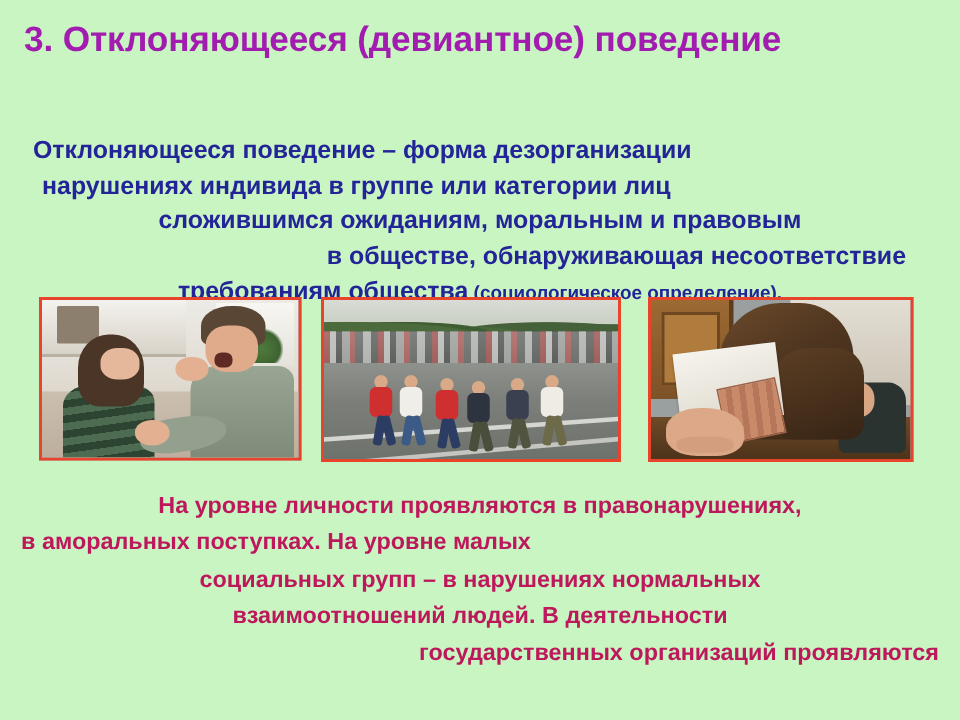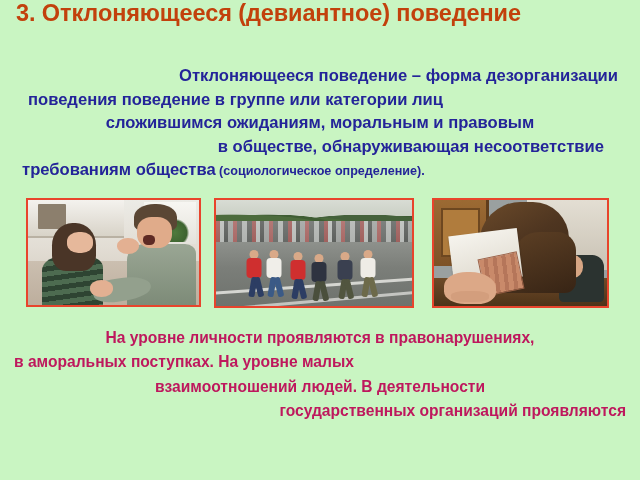--- a/index.html
+++ b/index.html
@@ -19,50 +19,50 @@
     width: 640px;
     height: 480px;
     background: #c9f5c2;
     box-sizing: border-box;
   }
 
   
   .title {
     position: absolute;
     left: 16px;
-    top: 0;
+    top: 13px;
     width: 612px;
     font-size: 23.5px;
     font-weight: bold;
-    color: #c2410c;
+    color: #a21caf;
     letter-spacing: -0.1px;
     white-space: nowrap;
   }
 
   
   .definition {
     position: absolute;
     left: 22px;
     top: 64px;
     width: 596px;
     text-align: center;
     color: #242499;
     font-size: 16.6px;
     font-weight: bold;
     line-height: 23.5px;
   }
   .defline {
     display: block;
     white-space: nowrap;
   }
-  .defline.l1 { text-align: right; }
+  .defline.l1 { text-align: left; margin-top: 24px; }
   .defline.l2 { text-align: left;  padding-left: 6px; }
   .defline.l3 { text-align: right; padding-right: 14px; }
   .defline.l4 { text-align: center; }
-  .defline.l5 { text-align: left; }
+  .defline.l5 { text-align: center; }
   .src-note {
     font-size: 12.6px;
     font-weight: bold;
     color: #242499;
   }
 
   
   .photo-band {
     position: absolute;
     left: 0;
@@ -223,21 +223,21 @@
 </style>
 </head>
 <body>
 
 <div class="slide">
 
   <div class="title">3. Отклоняющееся (девиантное) поведение</div>
 
   <div class="definition">
     <span class="defline l1">Отклоняющееся поведение – форма дезорганизации</span>
-    <span class="defline l2">поведения поведение в группе или категории лиц</span>
+    <span class="defline l2">нарушениях индивида в группе или категории лиц</span>
     <span class="defline l4">сложившимся ожиданиям, моральным и правовым</span>
     <span class="defline l3">в обществе, обнаруживающая несоответствие</span>
     <span class="defline l5"><span>требованиям общества</span><span class="src-note"> (социологическое определение).</span></span>
   </div>
 
   <div class="photo-band">
 
     <div class="photo" id="photo-1">
       <div class="inner">
         <div class="p1-bg"></div>
@@ -323,17 +323,18 @@
         <div class="p3-hand"></div>
         <div class="p3-fing"></div>
       </div>
     </div>
 
   </div>
 
   <div class="bottom-text">
     <span class="btline b1">На уровне личности проявляются в правонарушениях,</span>
     <span class="btline b2">в аморальных поступках. На уровне малых</span>
+    <span class="btline b3">социальных групп – в нарушениях нормальных</span>
     <span class="btline b4">взаимоотношений людей. В деятельности</span>
     <span class="btline b5">государственных организаций проявляются</span>
   </div>
 
 </div>
 
 </body></html>

